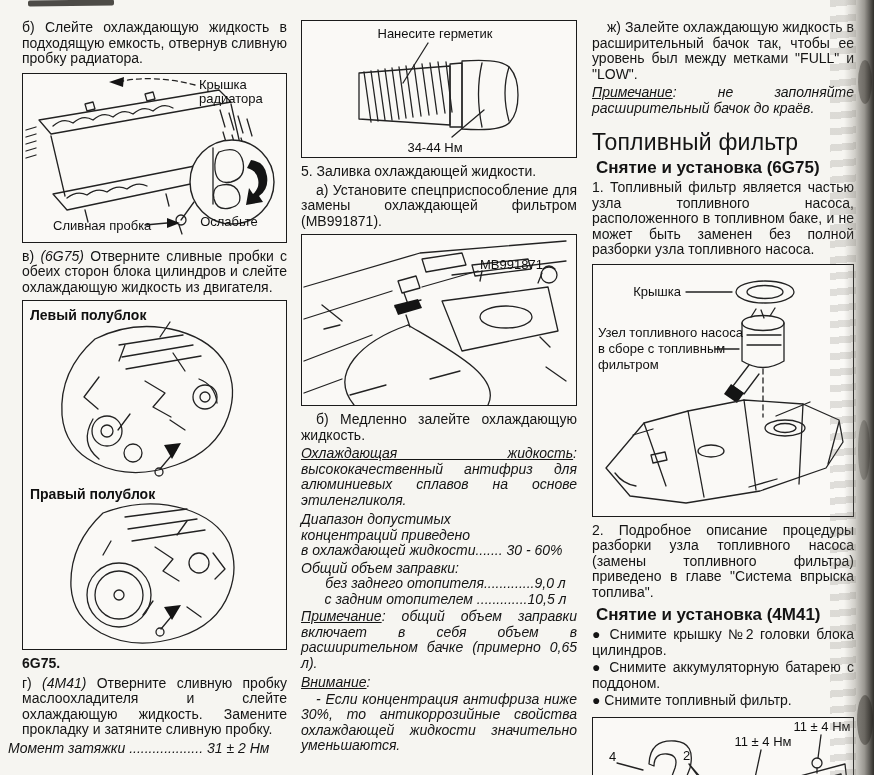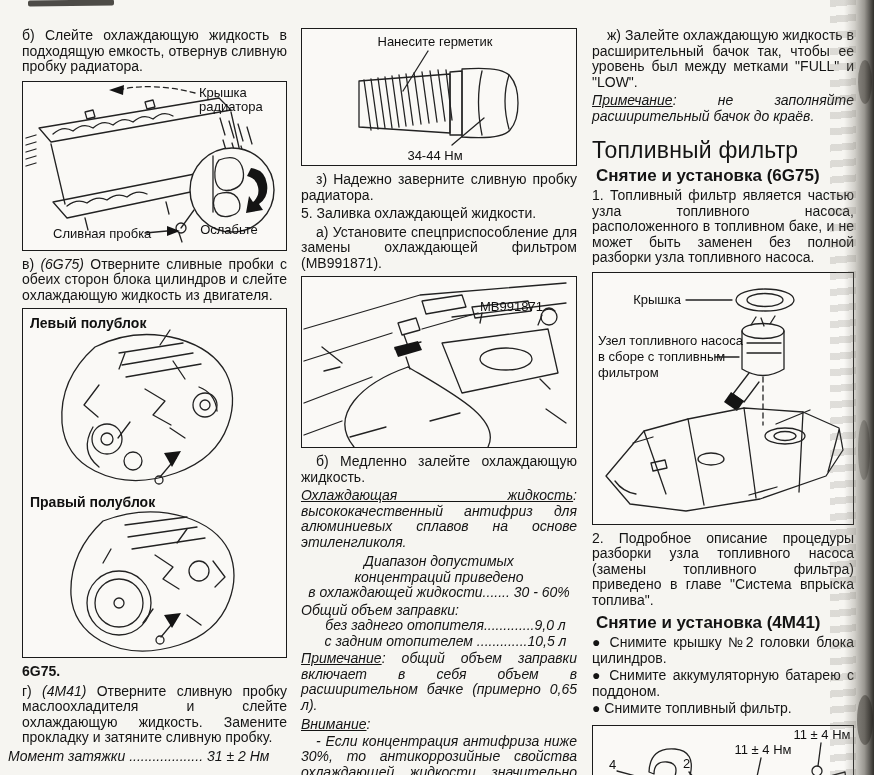--- a/index.html
+++ b/index.html
@@ -3,21 +3,21 @@
 <meta charset="utf-8">
 <style>
   html,body{margin:0;padding:0;}
   body{
     width:874px;height:775px;overflow:hidden;position:relative;
     background:#f6f5f1;color:#141414;
     font-family:"Liberation Sans",sans-serif;
     font-size:14px;line-height:15.5px;
   }
   .page{position:absolute;inset:0;}
-  .col{position:absolute;top:28px;}
+  .col{position:absolute;top:20px;}
   .col1{left:8px;width:279px;}
   .col2{left:301px;width:276px;}
   .col3{left:592px;width:262px;}
   p{margin:0 0 3px;}
   .j{text-align:justify;}
   .ind{padding-left:14px;}       
   .find{text-indent:15px;}       
   .it{font-style:italic;}
   .ul{text-decoration:underline;}
   .spec{font-style:italic;margin:0 0 2px;}
@@ -164,21 +164,20 @@
 
         <path class="ln" d="M148,43 L160,42 L160,106 L148,106 Z"></path>
 
         <path class="ln" d="M160,40 q40,-3 48,7 q8,9 8,27 q0,18 -8,27 q-8,10 -48,7 z"></path>
         <path class="ln" d="M180,42 q-7,30 0,64 M207,46 q-8,25 0,54"></path>
         <path class="ln" d="M150,116 L182,89"></path>
         <text class="flabel" x="133" y="131" text-anchor="middle">34-44 Нм</text>
       </svg>
     </figure>
 
-    <p class="j find">з) Надежно заверните сливную пробку радиатора.</p>
     <p class="j">5. Заливка охлаждающей жидкости.</p>
     <p class="j find">а) Установите спецприспособление для замены охлаждающей фильтром (MB991871).</p>
 
     <figure class="figbox">
       <svg width="266" height="170" viewBox="0 0 266 170">
         <path class="ln" d="M2,52 L118,18 L264,6"></path>
         <path class="ln" d="M2,84 L90,56 M150,40 L264,26"></path>
         <path class="ln" d="M2,126 L70,100 M2,158 L40,144"></path>
         <path class="ln" d="M120,24 l40,-6 4,12 -40,7 z M170,30 l56,-6 3,10 -56,7 z"></path>
 
@@ -199,21 +198,21 @@
         <path class="ln" d="M20,70 l20,16 m-18,8 l16,-4 m90,54 l30,-8 m-110,24 l36,-10 m160,-18 l20,14"></path>
         <text class="flabel" x="178" y="34">MB991871</text>
         <path class="ln" d="M176,36 L120,52"></path>
       </svg>
     </figure>
 
     <p class="j find">б) Медленно залейте охлаждающую жидкость.</p>
 
     <p class="j it"><span class="ul">Охлаждающая жидкость</span><span>: высококачественный антифриз для алюминиевых сплавов на основе этиленгликоля.</span></p>
 
-    <p class="spec" style="margin-top:4px;text-align:center;">
+    <p class="spec" style="margin-top:4px;">
       <span style="display:block">Диапазон допустимых</span>
       <span style="display:block">концентраций приведено</span>
       <span style="display:block">в охлаждающей жидкости....... 30 - 60%</span>
     </p>
 
     <p class="spec">
       <span style="display:block">Общий объем заправки:</span>
       <span class="spec-ind" style="display:block">без заднего отопителя.............9,0 л</span>
       <span class="spec-ind" style="display:block">с задним отопителем .............10,5 л</span>
     </p>

